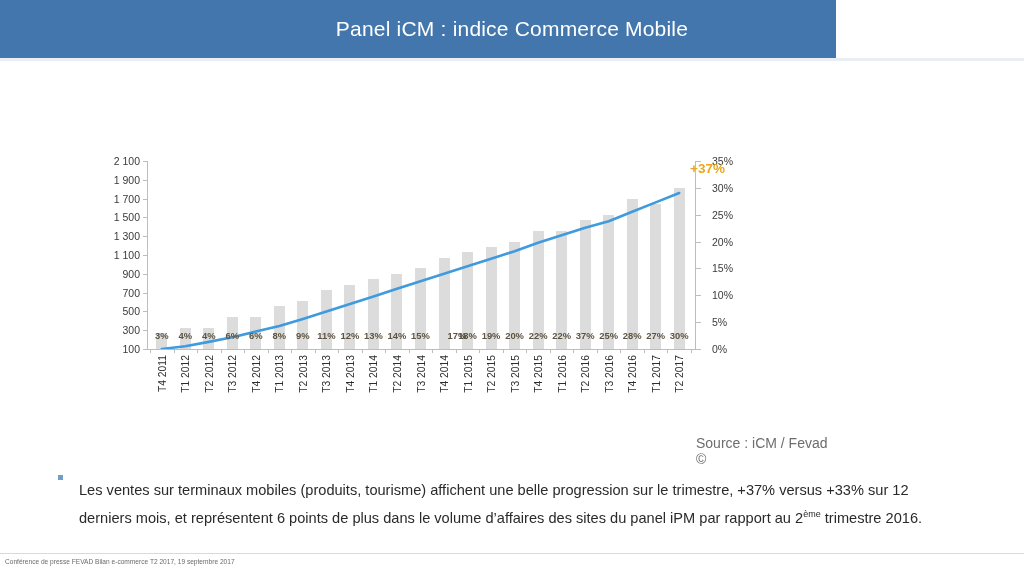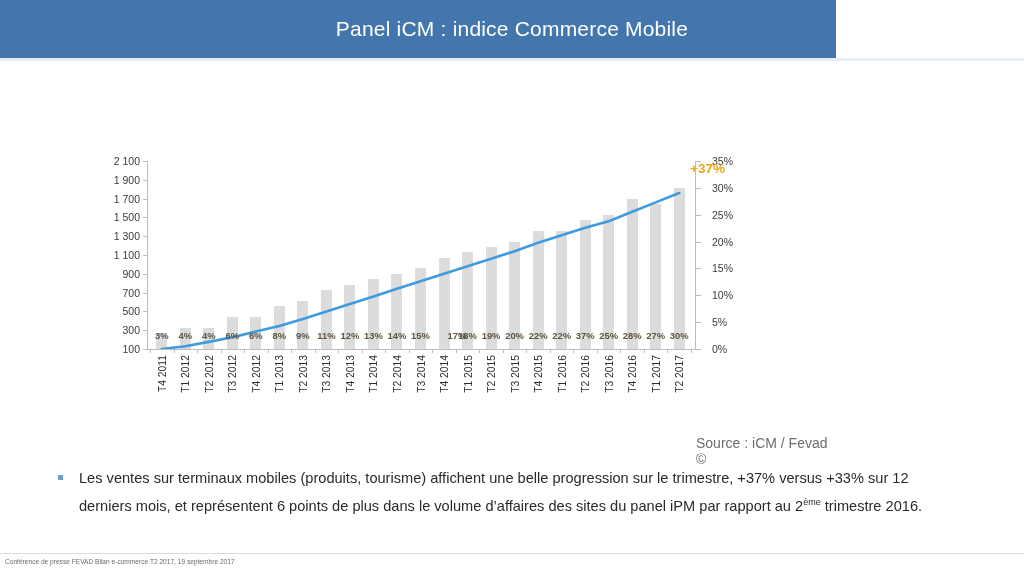--- a/index.html
+++ b/index.html
@@ -119,21 +119,21 @@
     position:absolute;left:546px;top:352px;
     font-size:14px;color:#6d6d6d;
   }
 
   
   .bullet-wrap{position:absolute;left:58px;top:405px;width:890px;display:flex;}
   .bullet-dot{
     width:5px;height:5px;background:#6f9fc8;margin-top:9px;margin-right:16px;flex:0 0 auto;
   }
   .bullet-text{
-    font-size:14.6px;color:#2a2a2a;line-height:24px;width:862px;
+    font-size:14.6px;color:#2a2a2a;line-height:24px;width:862px;margin-top:12px;
   }
   .sup{font-size:9px;vertical-align:super;}
 
   
   .footer-line{
     position:absolute;left:0;top:492px;width:1024px;height:1px;background:#dadada;
   }
   .footer-text{
     position:absolute;left:5px;top:497px;font-size:6.6px;color:#6b6b6b;
   }

